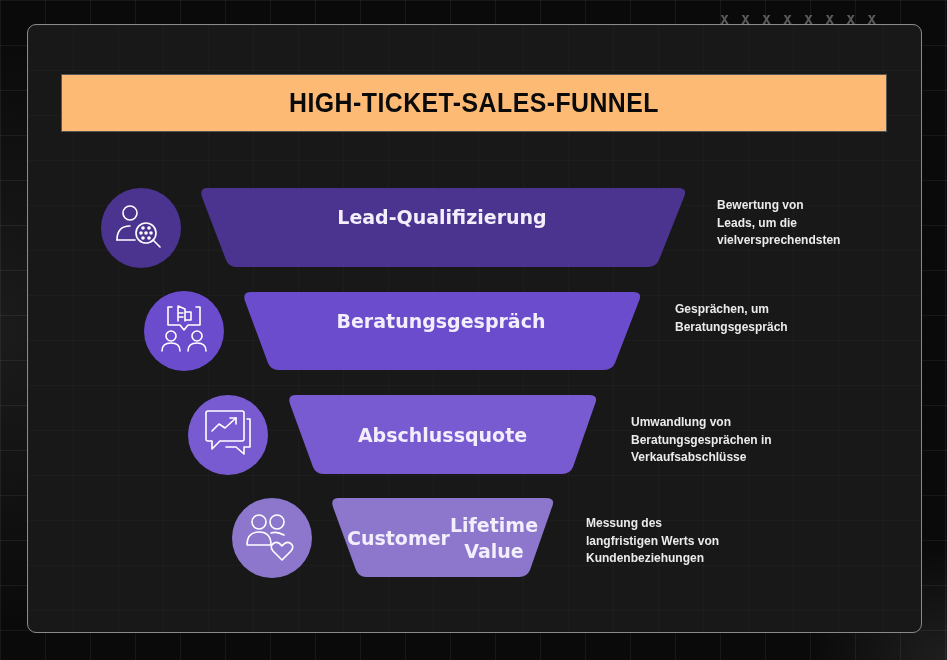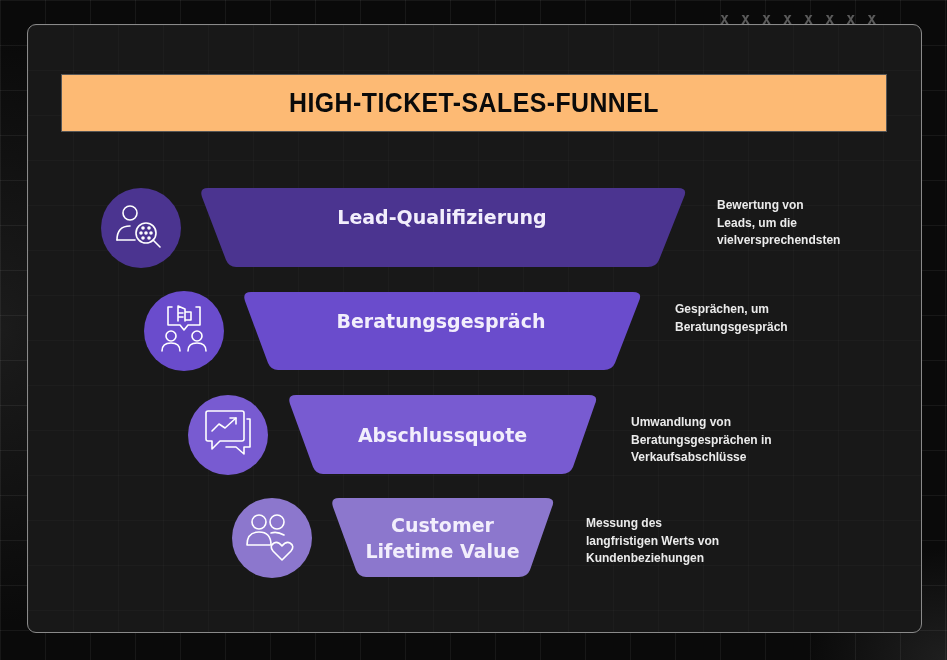--- a/index.html
+++ b/index.html
@@ -149,21 +149,21 @@
 
 <div class="icon-circle" style="left:232px; top:498px; background:#8c77cd;">
   <svg width="56" height="56" viewBox="0 0 56 56" fill="none" stroke="#fff" stroke-width="1.6" stroke-linecap="round" stroke-linejoin="round">
     <circle cx="15" cy="12" r="7"></circle>
     <circle cx="33" cy="12" r="7"></circle>
     <path d="M3 35 Q3 22 15 22 Q27 22 27 35 Z"></path>
     <path d="M27 23 Q33 21 40 25"></path>
     <path d="M38 50 L29 41 Q25 36 30 33 Q34 31 38 36 Q42 31 46 33 Q51 36 47 41 Z"></path>
   </svg>
 </div>
-<div class="stage-label" style="left:356px; top:498px; width:173px; height:79px; font-size:19px; flex-direction:column;">
+<div class="stage-label" style="left:356px; top:498px; width:173px; height:79px; font-size:19px; flex-direction:row;">
   <div>Customer</div>
   <div>Lifetime Value</div>
 </div>
 <div class="desc" style="left:586px; top:515px;">
   <div>Messung des</div>
   <div>langfristigen Werts von</div>
   <div>Kundenbeziehungen</div>
 </div>
 
 </body></html>

